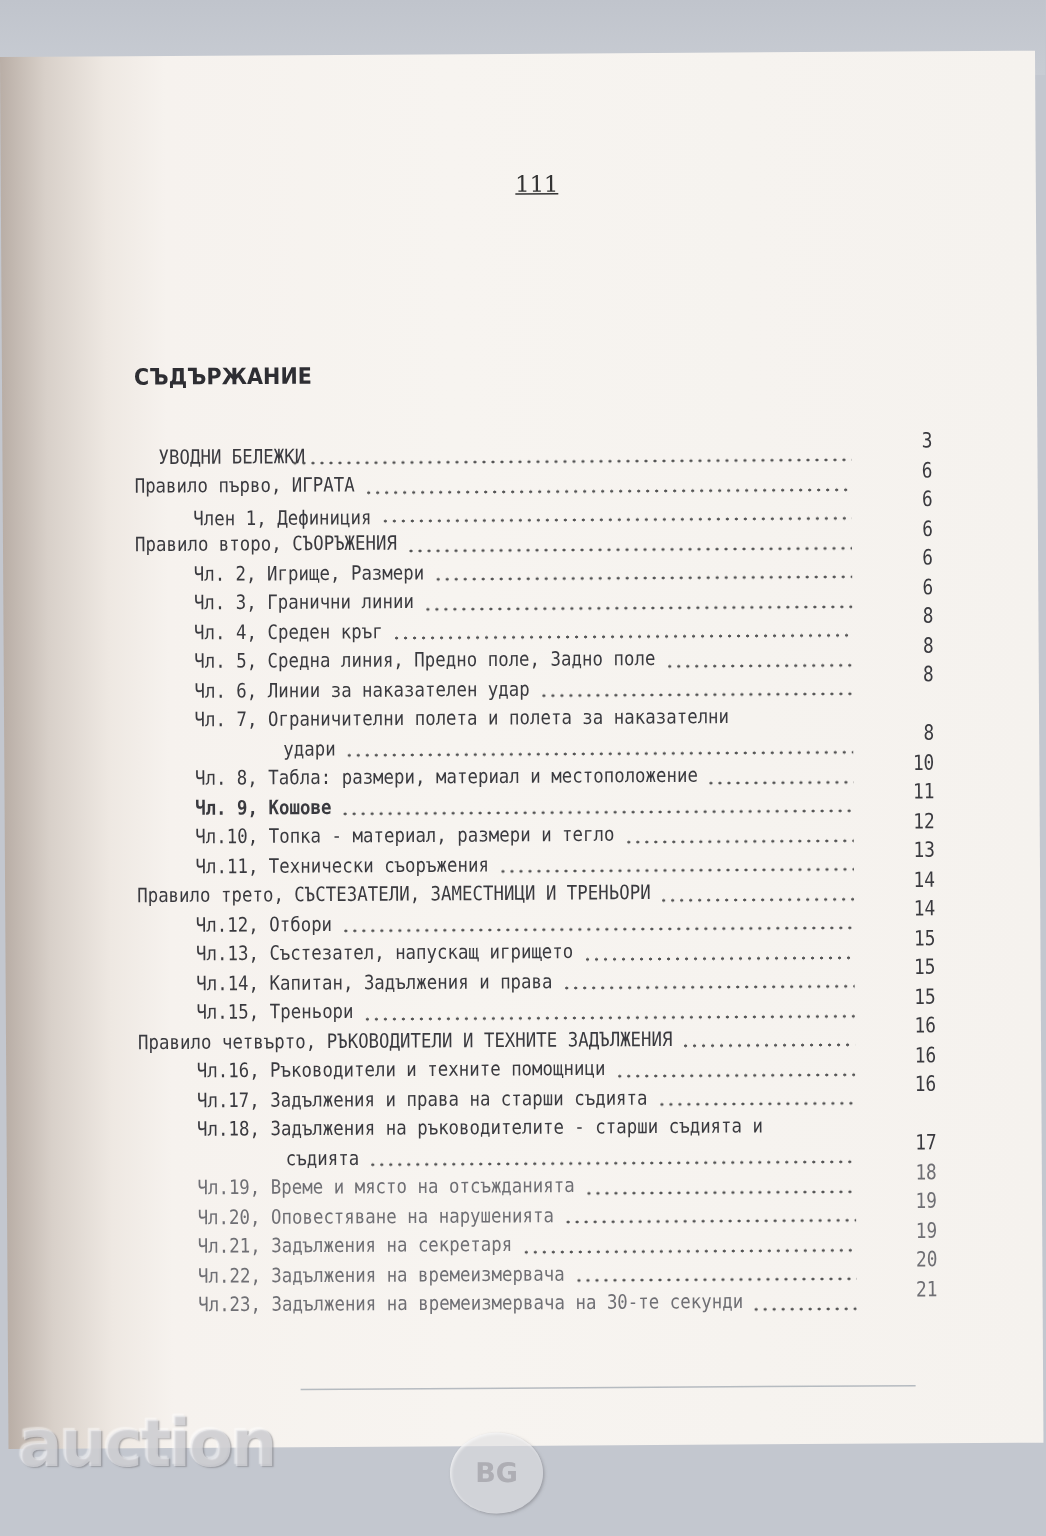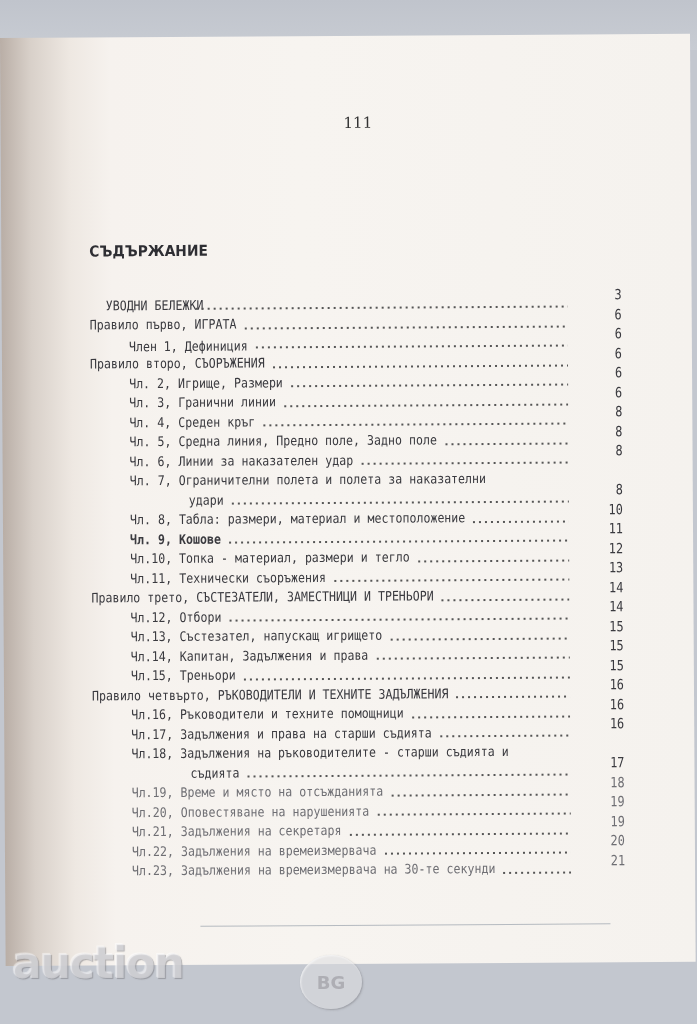--- a/index.html
+++ b/index.html
@@ -15,20 +15,21 @@
     .page {
       position: absolute; left: 0; top: 38px; width: 690px; height: 928px;
       background: linear-gradient(90deg, #b9aea6 0px, #d8d0c9 30px, #eee8e2 70px, #f6f2ee 110px, #f7f4f0 300px, #f5f2ee 690px);
       transform: rotate(-0.35deg);
       transform-origin: 0 0;
     }
     .page-number {
       position: absolute; left: 343px; top: 78px;
       font-family: "DejaVu Serif", serif; font-size: 15px; color: #333;
       letter-spacing: 0px;
+      text-decoration: underline;
     }
     .toc-title {
       position: absolute; left: 88px; top: 205px;
       font-family: "DejaVu Sans", sans-serif; font-weight: bold; font-size: 15px;
       color: #2e2e33; letter-spacing: 0px; transform: scaleX(0.92); transform-origin: 0 0;
     }
     .toc { position: absolute; left: 0; top: 0; width: 697px; }
     .toc-row {
       position: absolute; height: 20px; display: flex; align-items: center;
       font-family: "DejaVu Sans Mono", monospace; font-size: 13.2px; color: #3a3a3f;

